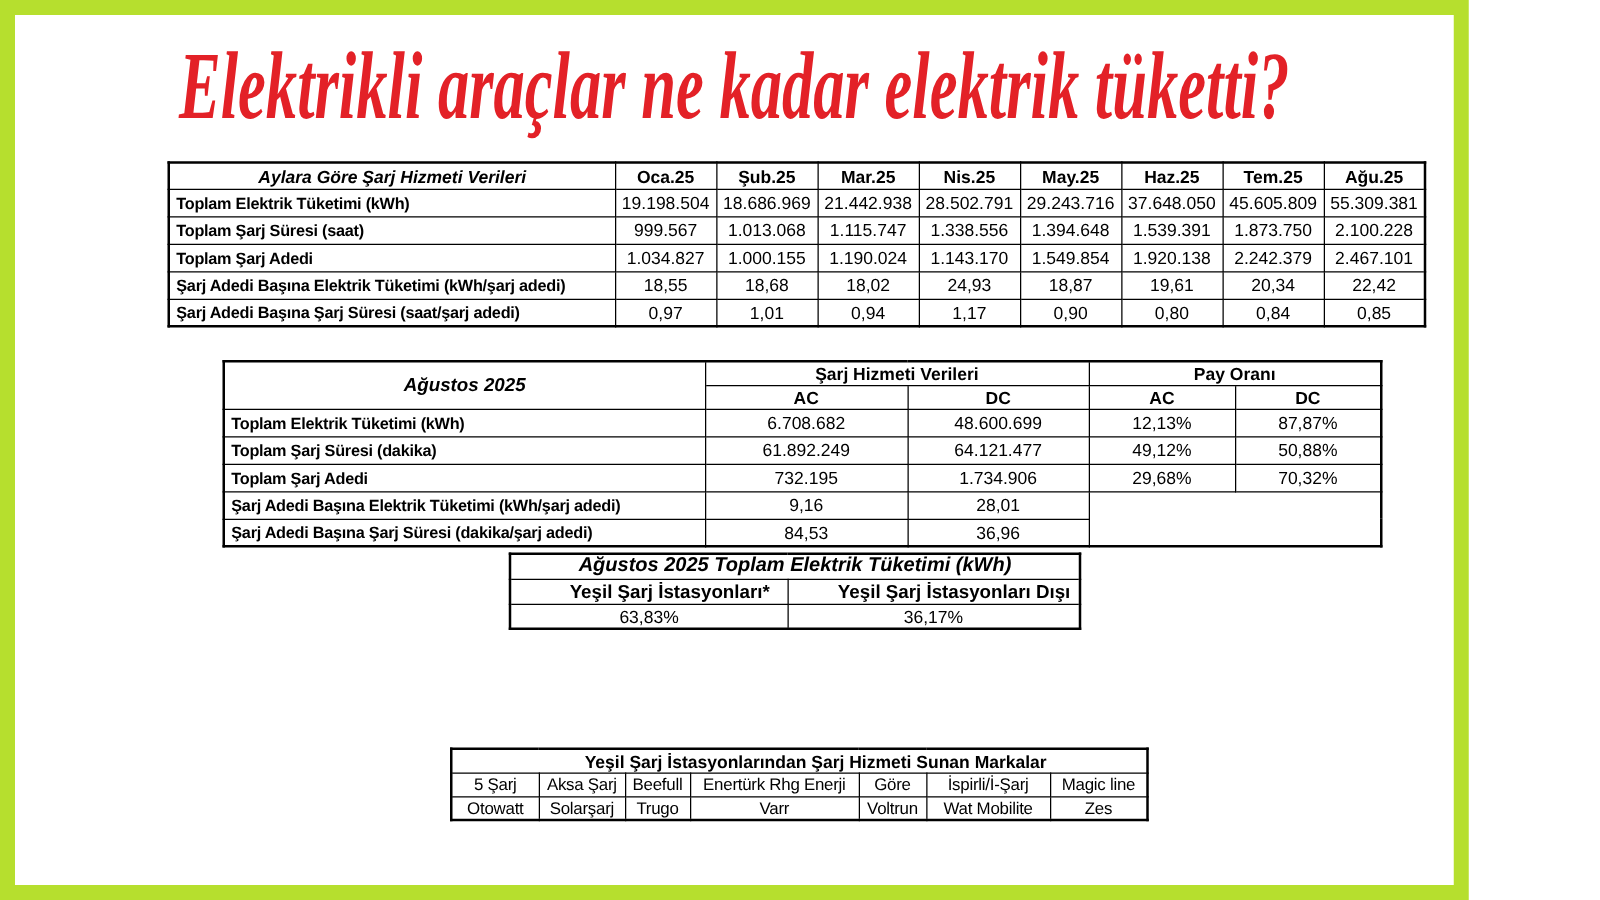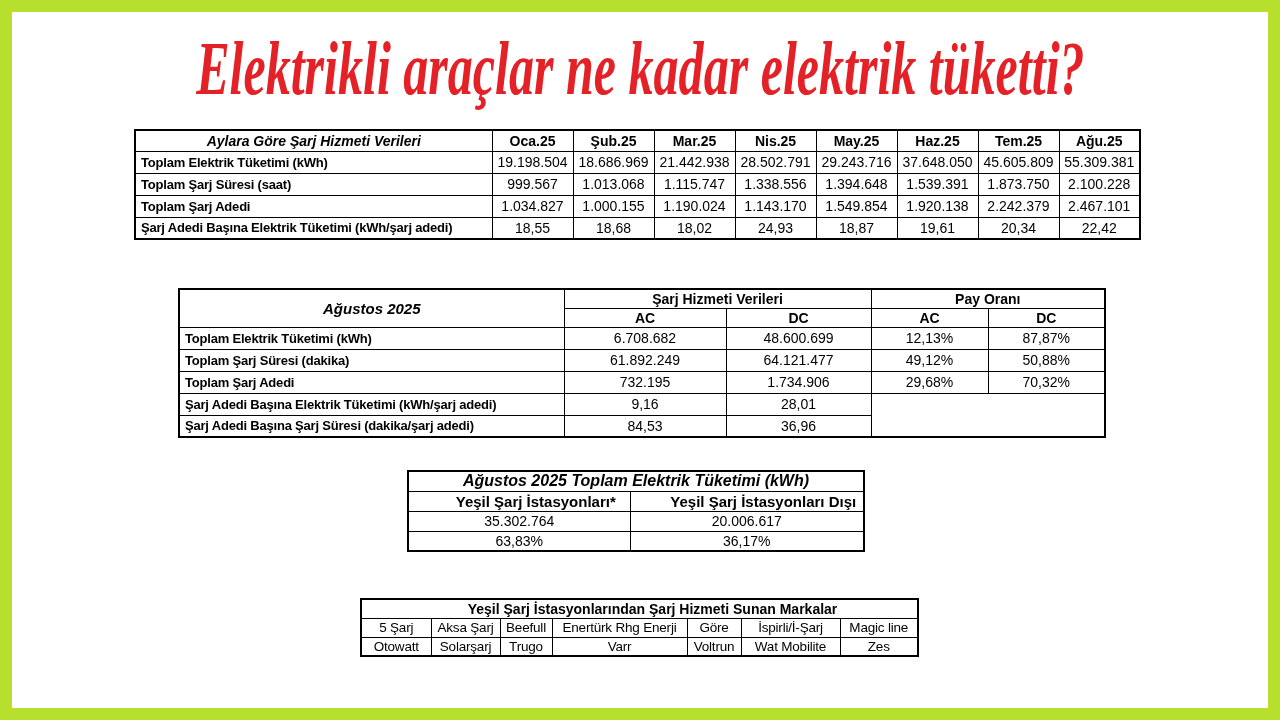--- a/index.html
+++ b/index.html
@@ -1,19 +1,19 @@
 <!DOCTYPE html>
 <html><head>
 <meta charset="utf-8">
 <style>
   * { box-sizing: border-box; }
   html, body { margin: 0; padding: 0; background: #ffffff; }
   .frame {
     position: relative;
-    width: 1280px;
+    width: 1175px;
     height: 720px;
     background: #ffffff;
     border: 12px solid #b6df2e;
     overflow: hidden;
     font-family: "Liberation Sans", sans-serif;
     color: #000;
   }
   
   .title-wrap {
     position: absolute;
@@ -64,21 +64,21 @@
   .t1 { left: 122px; top: 117px; width: 1005px; }
   .t1 th { height: 21px; }
   .t1 td { height: 22px; }
   .t1 th.corner { font-style: italic; text-align: center; font-size: 14px; }
   
   .t2 { left: 166px; top: 276px; width: 926px; }
   .t2 th { height: 19px; }
   .t2 td { height: 22px; }
   .t2 th.corner { font-style: italic; font-size: 15px; text-align: center; }
   
-  .t3 { left: 395px; top: 458px; width: 456px; }
+  .t3 { left: 395px; top: 430px; width: 456px; }
   .t3 th, .t3 td { height: 20px; }
   .t3 .ttl { font-style: italic; font-weight: bold; font-size: 16px; }
   .t3 th.colh { font-size: 15px; font-weight: bold; padding-left: 36px; }
   
   .t4 { left: 348px; top: 586px; width: 557px; }
   .t4 th, .t4 td { height: 19px; }
   .t4 .ttl { font-weight: bold; font-size: 14px; font-style: normal; padding-left: 29px; }
   .t4 td { font-size: 13.5px; letter-spacing: -0.2px; margin-top: 15px; }
 </style>
 </head>
@@ -153,20 +153,31 @@
         <td class="lab">Şarj Adedi Başına Elektrik Tüketimi (kWh/şarj adedi)</td>
         <td>18,55</td>
         <td>18,68</td>
         <td>18,02</td>
         <td>24,93</td>
         <td>18,87</td>
         <td>19,61</td>
         <td>20,34</td>
         <td>22,42</td>
       </tr>
+      <tr>
+        <td class="lab">Şarj Adedi Başına Şarj Süresi (saat/şarj adedi)</td>
+        <td>0,97</td>
+        <td>1,01</td>
+        <td>0,94</td>
+        <td>1,17</td>
+        <td>0,90</td>
+        <td>0,80</td>
+        <td>0,84</td>
+        <td>0,85</td>
+      </tr>
     </tbody>
   </table>
 
   <table class="t2">
     <colgroup>
       <col style="width:385px">
         <col style="width:162px">
         <col style="width:145px">
         <col style="width:117px">
         <col style="width:117px">
@@ -228,24 +239,20 @@
     <thead>
       <tr>
         <th class="ttl" colspan="2">Ağustos 2025 Toplam Elektrik Tüketimi (kWh)</th>
       </tr>
       <tr>
         <th class="colh">Yeşil Şarj İstasyonları*</th>
         <th class="colh">Yeşil Şarj İstasyonları Dışı</th>
       </tr>
     </thead>
     <tbody>
-      <tr>
-        <td>35.302.764</td>
-        <td>20.006.617</td>
-      </tr>
       <tr>
         <td>63,83%</td>
         <td>36,17%</td>
       </tr>
     </tbody>
   </table>
 
   <table class="t4">
     <colgroup>
       <col style="width:70px">

